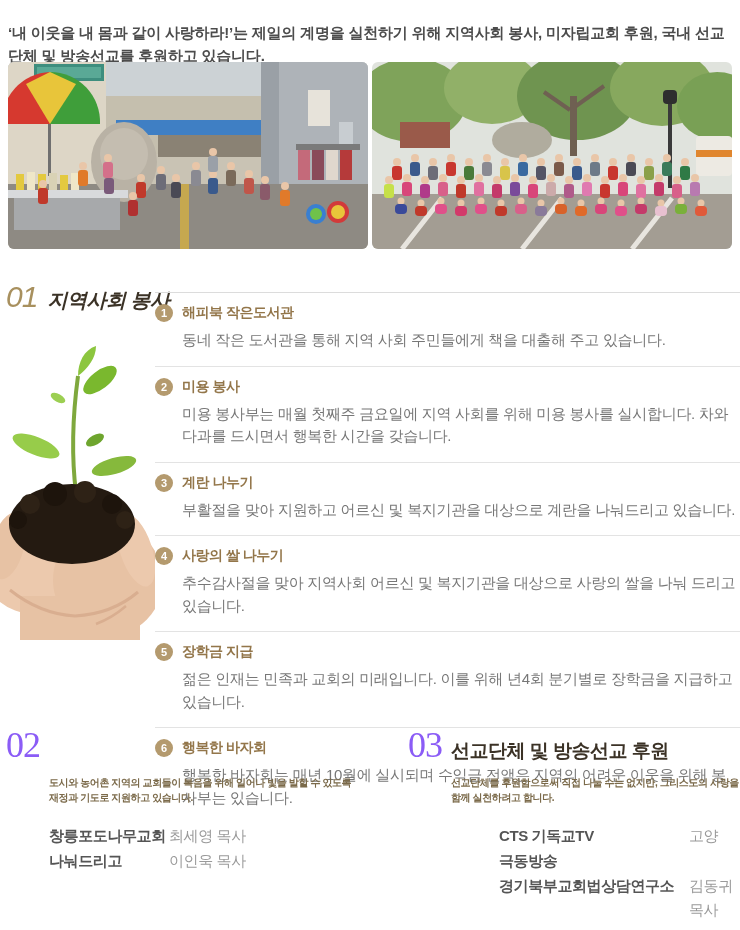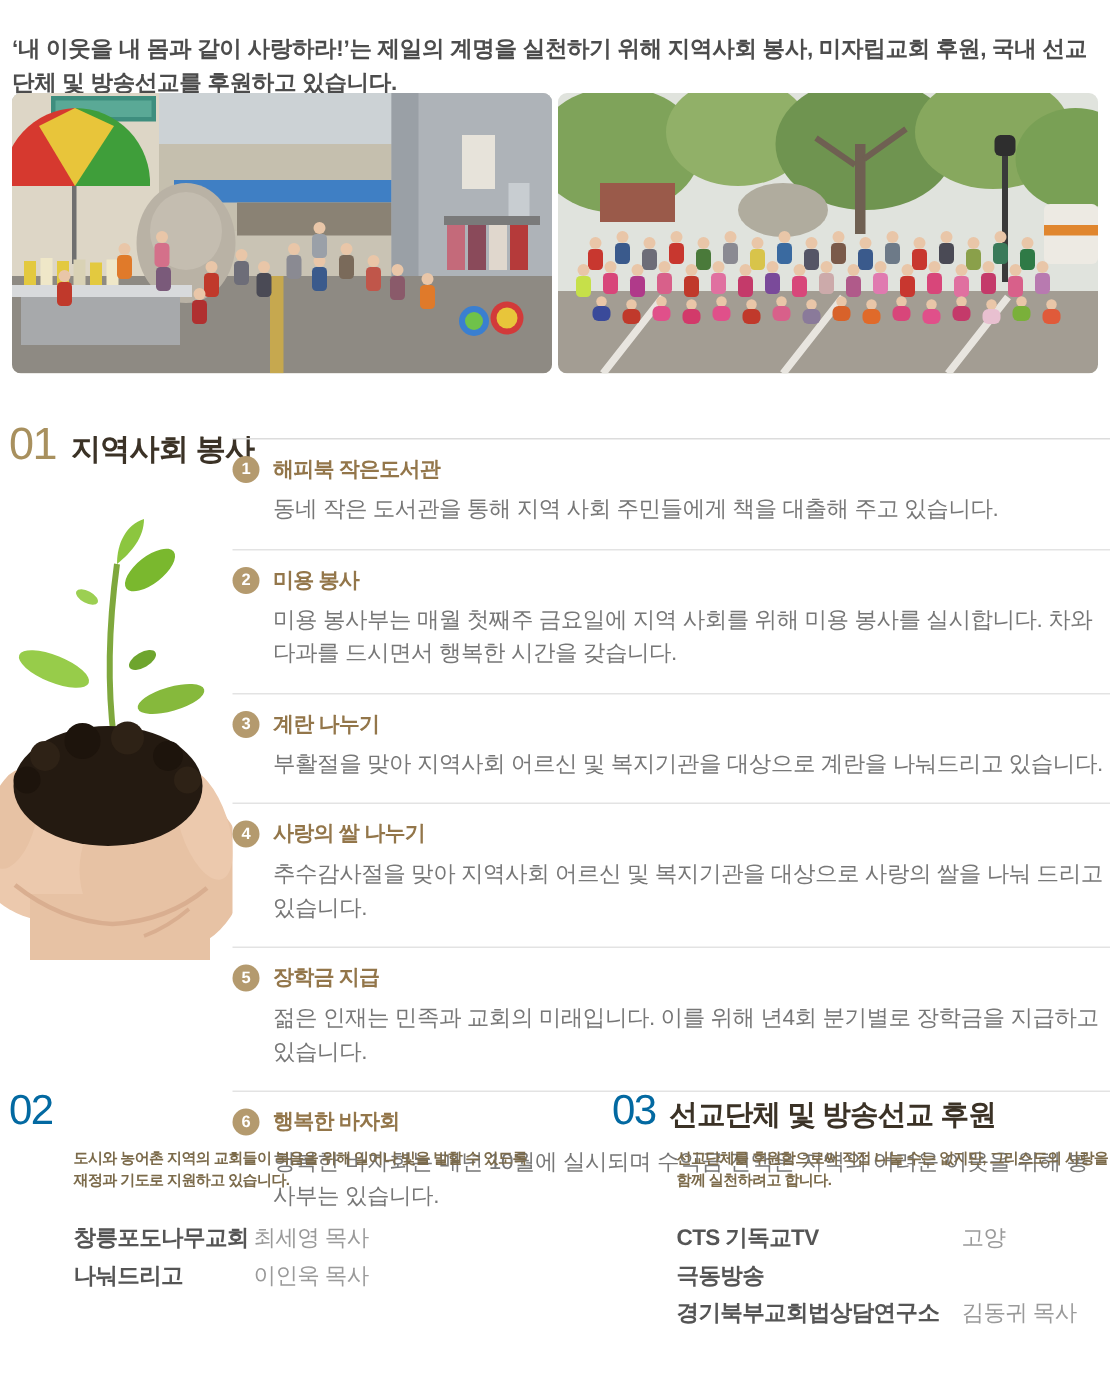--- a/index.html
+++ b/index.html
@@ -9,45 +9,45 @@
   .intro{position:absolute;top:6px;left:8px;width:726px;font-size:15px;line-height:1.55;
          color:#4c4c4c;font-weight:700;letter-spacing:-0.2px;}
 
   .photo{position:absolute;top:62px;width:360px;height:187px;border-radius:6px;overflow:hidden;}
   .photo.left{left:8px;} .photo.right{left:372px;}
   .photo svg{display:block;width:100%;height:100%;}
 
   .sec-head{position:absolute;display:flex;align-items:baseline;}
   .sec-num{font-size:30px;color:#a8905e;letter-spacing:-1px;}
   .sec-title{font-size:20px;font-weight:700;color:#3b3226;margin-left:10px;letter-spacing:-0.5px;}
-  #sec01-head{top:280px;left:6px;}
+  #sec01-head{top:280px;left:6px;font-style:italic;}
 
   .hands{position:absolute;left:0;top:328px;width:155px;height:312px;}
   .hands svg{display:block;width:100%;height:100%;}
 
   .service-list{position:absolute;left:155px;top:292px;width:585px;border-top:1px solid #dcdcdc;}
   .service-item{padding:11px 0 14px 0;border-bottom:1px solid #e3e3e3;}
   .service-item:last-child{border-bottom:none;}
   .item-head{display:flex;align-items:center;}
   .num-circle{flex:0 0 18px;width:18px;height:18px;border-radius:50%;background:#b49a6e;color:#fff;
               font-size:11px;font-weight:700;display:flex;align-items:center;justify-content:center;}
   .item-title{font-size:14px;font-weight:700;color:#93764a;margin-left:9px;letter-spacing:-0.5px;}
   .item-desc{margin:7px 0 0 27px;font-size:15px;color:#777;line-height:1.5;letter-spacing:-0.3px;}
 
   .support{position:absolute;top:724px;}
   #sec02{left:6px;width:355px;}
   #sec03{left:408px;width:332px;}
   .sec-head2{display:flex;align-items:baseline;}
-  .sec-num2{font-size:28px;color:#0369a1;letter-spacing:-1px;}
+  .sec-num2{font-size:36px;color:#8b5cf6;letter-spacing:-1px;font-family:Liberation Serif, serif;}
   .sec-title2{font-size:19px;font-weight:700;color:#3b3226;margin-left:9px;letter-spacing:-0.5px;}
   .sec-desc{margin:10px 0 0 43px;font-size:10px;font-weight:700;color:#7b6a4a;line-height:1.45;letter-spacing:-0.4px;}
   .entries{margin:19px 0 0 43px;}
   .entry{display:flex;font-size:15px;line-height:1.65;letter-spacing:-0.4px;}
   .entry-name{font-weight:700;color:#555;flex:0 0 120px;}
-  #sec03 .entry-name{flex:0 0 190px;}
+  #sec03 .entry-name{flex:0 0 190px;margin-left:48px;}
   .entry-value{color:#9a9a9a;}
 </style>
 </head>
 <body>
 
 <div class="page">
 
   <p class="intro">‘내 이웃을 내 몸과 같이 사랑하라!’는 제일의 계명을 실천하기 위해 지역사회 봉사, 미자립교회 후원, 국내 선교단체 및 방송선교를 후원하고 있습니다.</p>
 
   <div class="photo left">
@@ -240,21 +240,21 @@
         <span class="num-circle">2</span>
         <span class="item-title">미용 봉사</span>
       </div>
       <p class="item-desc">미용 봉사부는 매월 첫째주 금요일에 지역 사회를 위해 미용 봉사를 실시합니다. 차와 다과를 드시면서 행복한 시간을 갖습니다.</p>
     </div>
     <div class="service-item">
       <div class="item-head">
         <span class="num-circle">3</span>
         <span class="item-title">계란 나누기</span>
       </div>
-      <p class="item-desc">부활절을 맞아 지역사회 어르신 및 복지기관을 대상으로 계란을 나눠드리고 있습니다.</p>
+      <p class="item-desc">부활절을 맞아 지원하고 어르신 및 복지기관을 대상으로 계란을 나눠드리고 있습니다.</p>
     </div>
     <div class="service-item">
       <div class="item-head">
         <span class="num-circle">4</span>
         <span class="item-title">사랑의 쌀 나누기</span>
       </div>
       <p class="item-desc">추수감사절을 맞아 지역사회 어르신 및 복지기관을 대상으로 사랑의 쌀을 나눠 드리고 있습니다.</p>
     </div>
     <div class="service-item">
       <div class="item-head">

